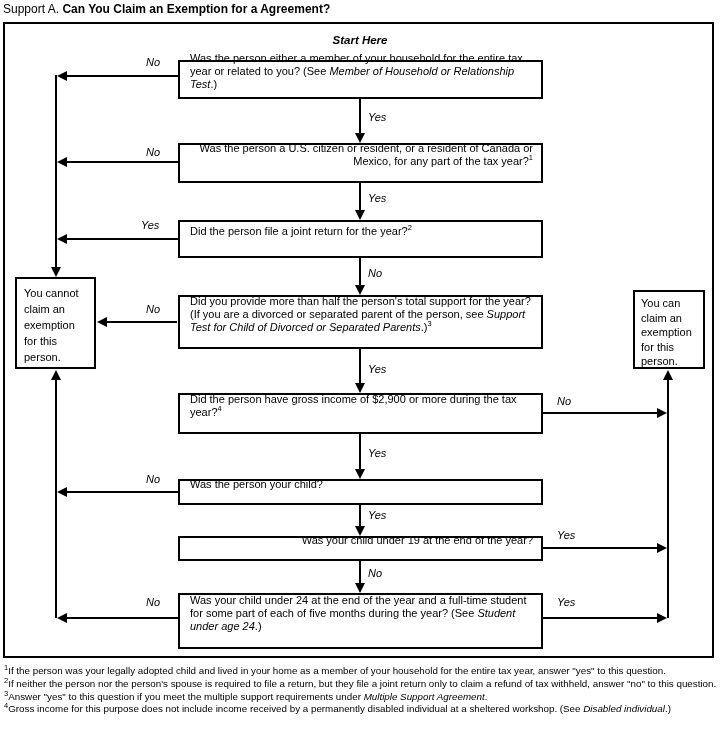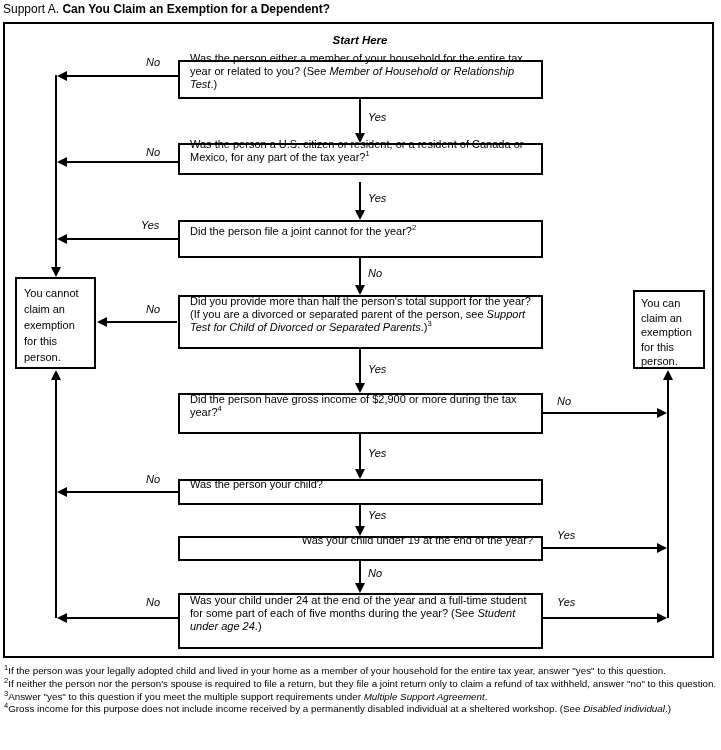--- a/index.html
+++ b/index.html
@@ -29,21 +29,21 @@
   line{stroke:#000;stroke-width:2;}
   polygon{fill:#000;stroke:none;}
 </style>
 </head>
 <body>
 
 <div id="page">
 
   <div id="fig-title">
     <span>Support A.</span>
-    <span class="bold">Can You Claim an Exemption for a Dependent?</span>
+    <span class="bold">Can You Claim an Exemption for a Agreement?</span>
   </div>
 
   <div id="fig-border"></div>
 
   <svg id="arrows" viewBox="0 0 721 750" xmlns="http://www.w3.org/2000/svg">
 
     <g>
         <line x1="360" y1="98" x2="360" y2="135"></line>
         <polygon points="360,143 355,133 365,133"></polygon>
       </g>
@@ -123,25 +123,25 @@
         <line x1="543" y1="618" x2="659" y2="618"></line>
         <polygon points="667,618 657,613 657,623"></polygon>
       </g>
   </svg>
 
   <div id="start-here">Start Here</div>
 
   <div class="qbox" style="top:60px;height:39px;">
     <div><span>Was the person either a member of your household for the entire tax year or related to you? (See </span><i>Member of Household or Relationship Test</i><span>.)</span><sup></sup></div>
   </div>
-  <div class="qbox" style="top:143px;height:32px;">
+  <div class="qbox" style="top:143px;height:40px;text-align:right;">
     <div><span>Was the person a U.S. citizen or resident, or a resident of Canada or Mexico, for any part of the tax year?</span><i></i><span></span><sup>1</sup></div>
   </div>
   <div class="qbox" style="top:220px;height:38px;">
-    <div><span>Did the person file a joint cannot for the year?</span><i></i><span></span><sup>2</sup></div>
+    <div><span>Did the person file a joint return for the year?</span><i></i><span></span><sup>2</sup></div>
   </div>
   <div class="qbox" style="top:295px;height:54px;">
     <div><span>Did you provide more than half the person's total support for the year? (If you are a divorced or separated parent of the person, see </span><i>Support Test for Child of Divorced or Separated Parents</i><span>.)</span><sup>3</sup></div>
   </div>
   <div class="qbox" style="top:393px;height:41px;">
     <div><span>Did the person have gross income of $2,900 or more during the tax year?</span><i></i><span></span><sup>4</sup></div>
   </div>
   <div class="qbox" style="top:479px;height:26px;">
     <div><span>Was the person your child?</span><i></i><span></span><sup></sup></div>
   </div>

